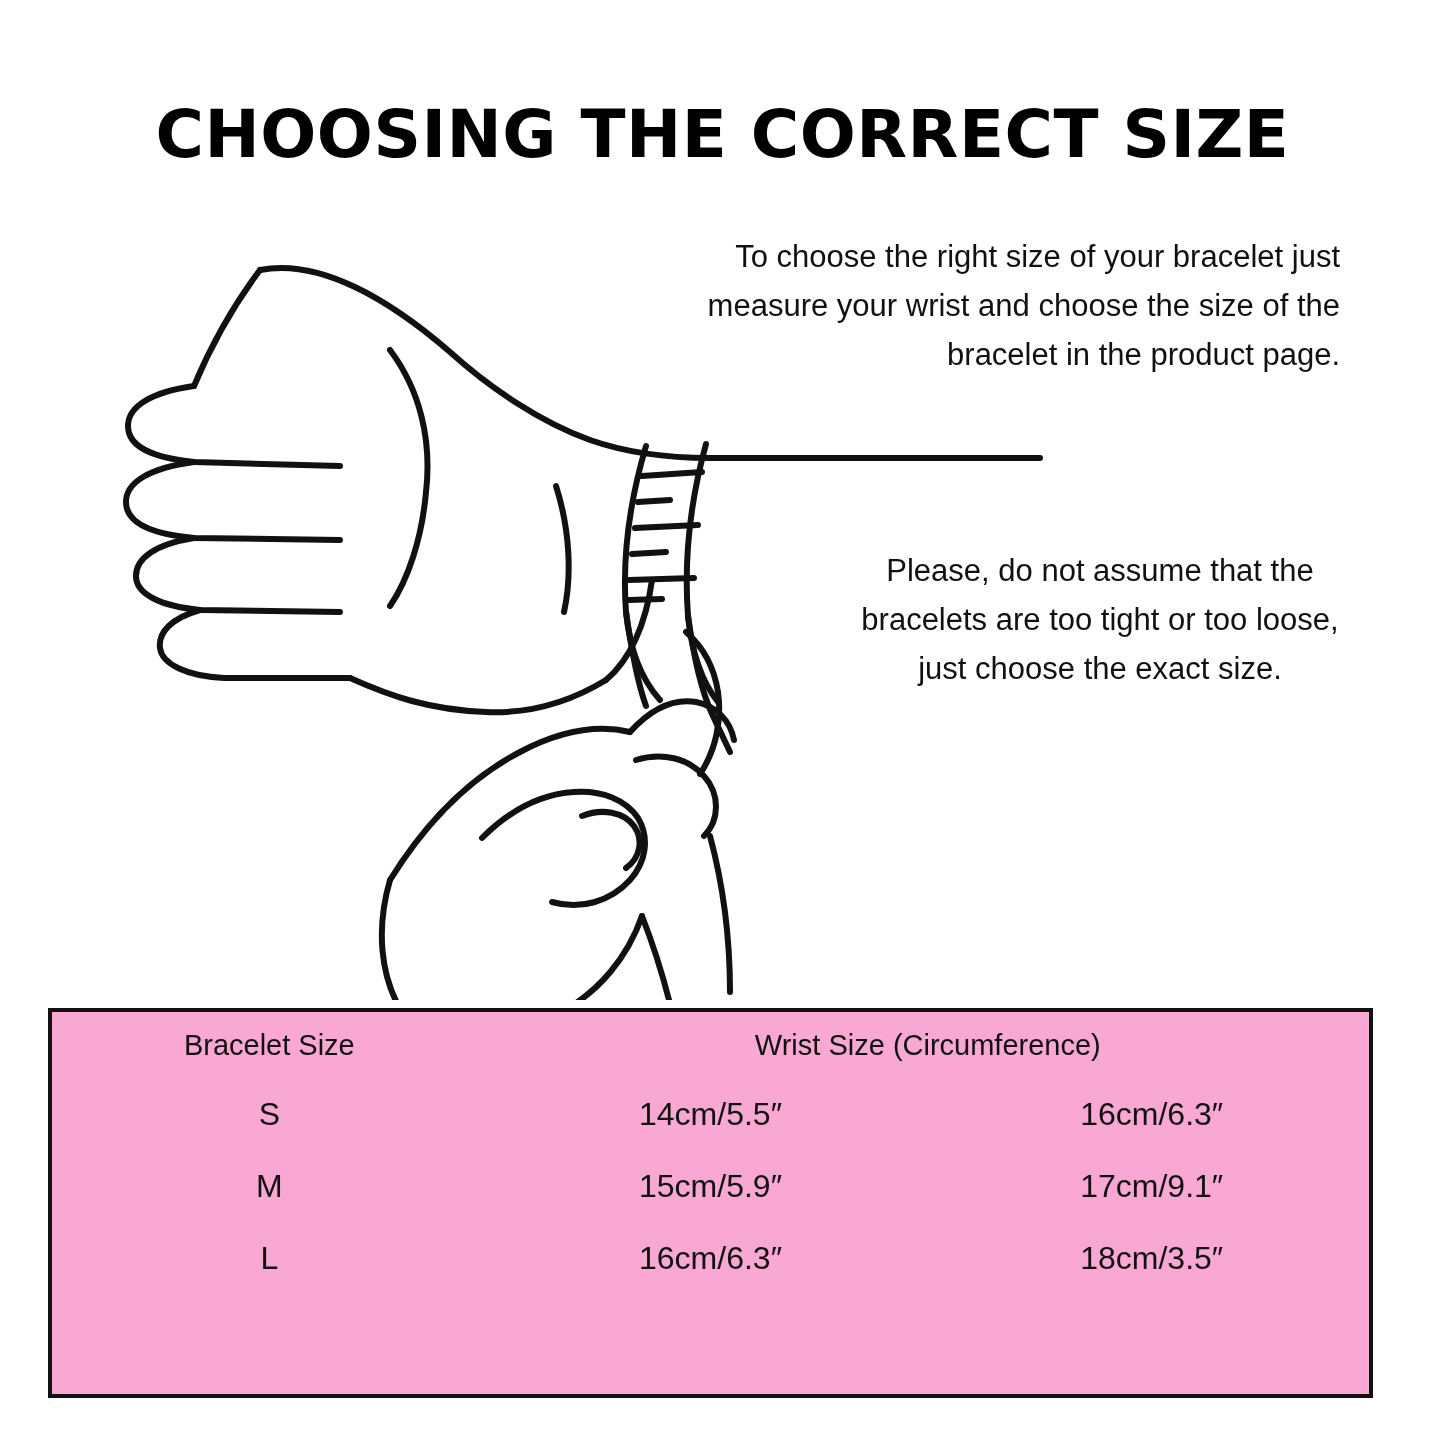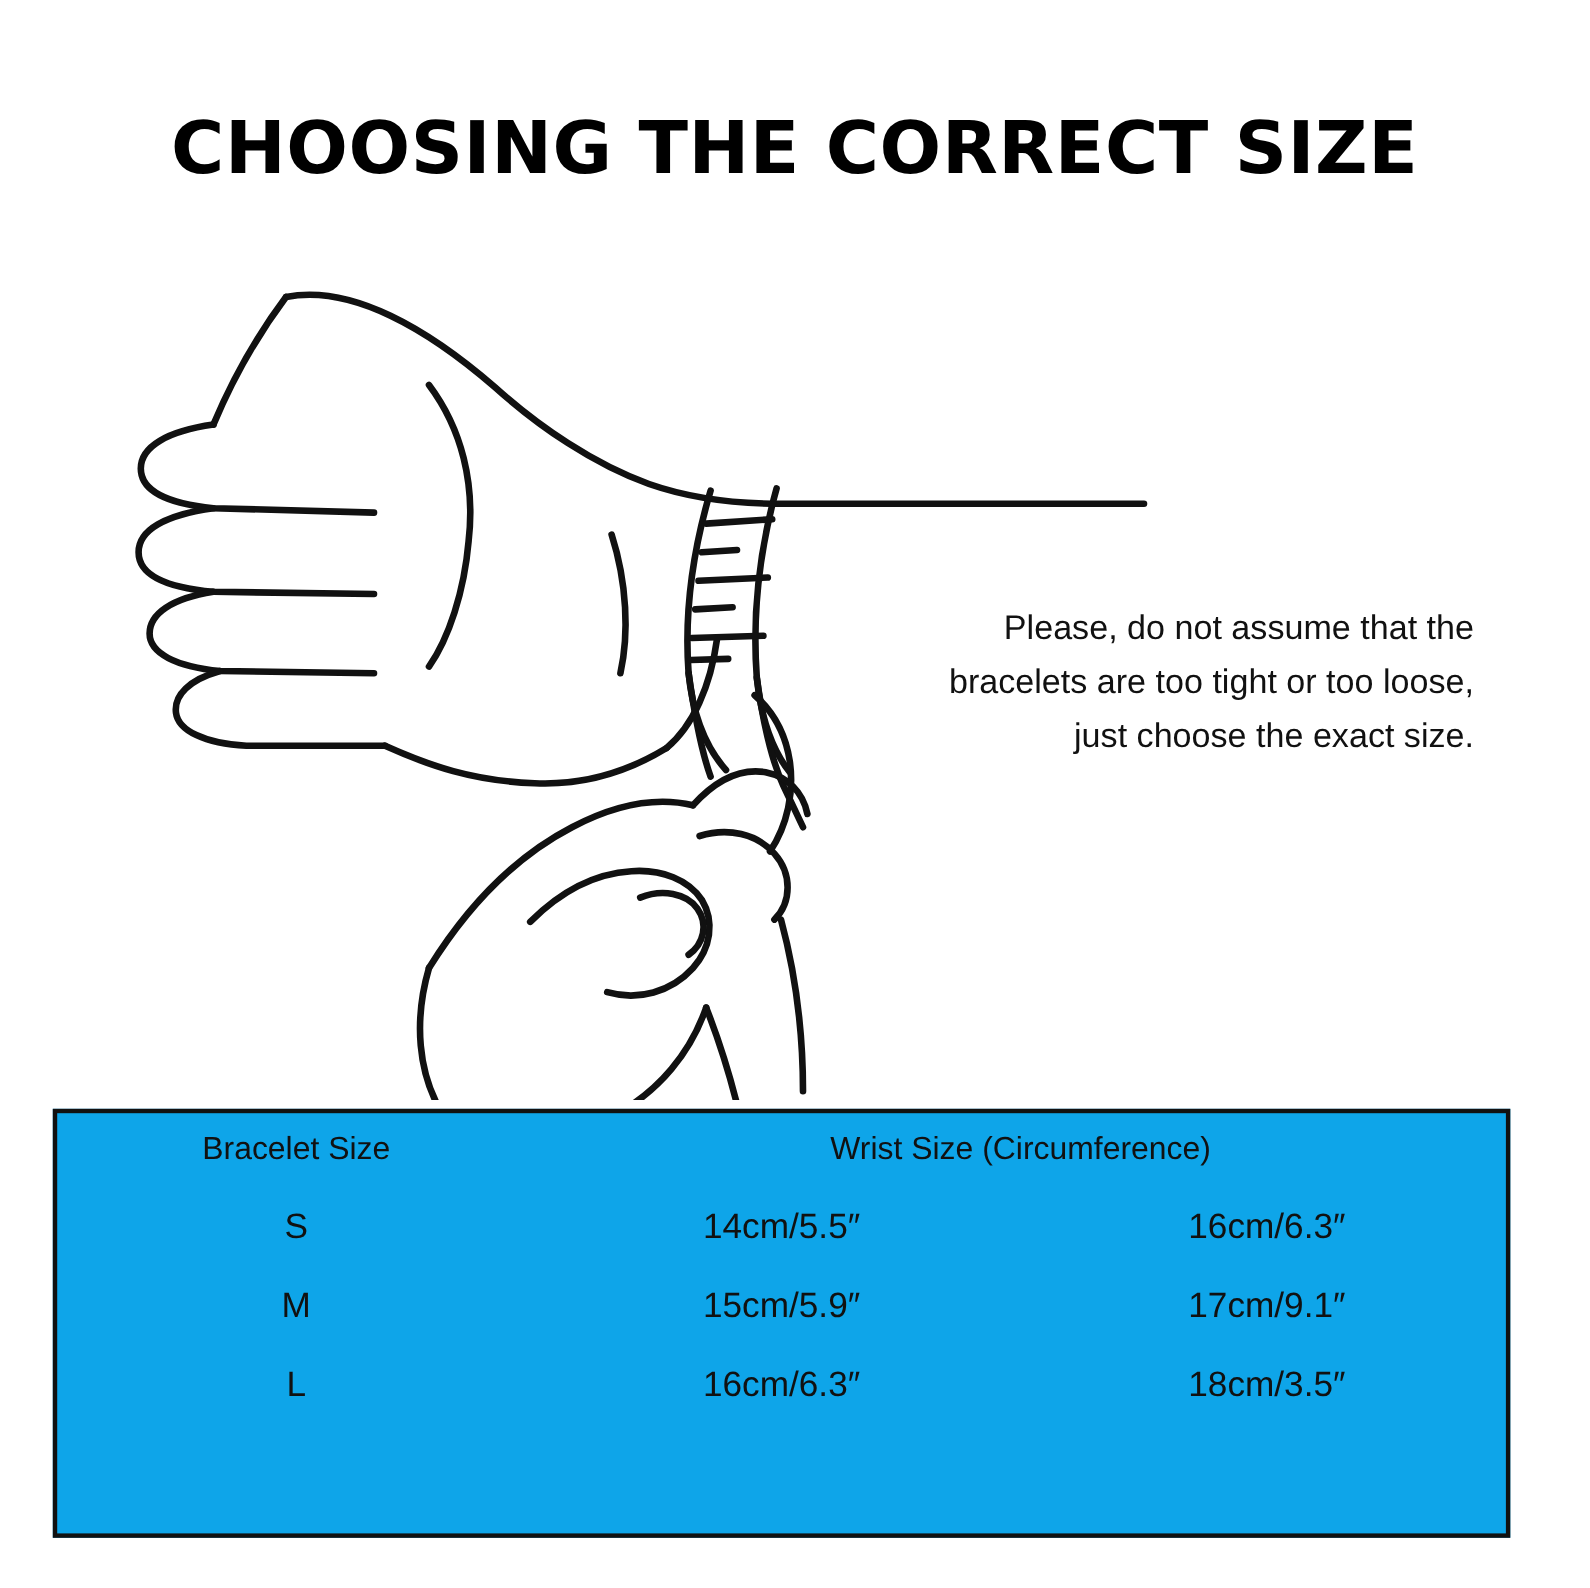--- a/index.html
+++ b/index.html
@@ -51,42 +51,42 @@
     font-size: 31px;
     line-height: 49px;
     text-align: right;
   }
   .para-2 {
     top: 546px;
     left: 860px;
     width: 480px;
     font-size: 31px;
     line-height: 49px;
-    text-align: right;
+    text-align: center;
   }
 
   
   .illustration {
     position: absolute;
     top: 240px;
     left: 90px;
     width: 990px;
     height: 760px;
   }
 
   
   .table-box {
     position: absolute;
     left: 48px;
     top: 1008px;
     width: 1325px;
     height: 390px;
     border: 4px solid #111111;
     box-sizing: border-box;
-    background: #0ea5e9;
+    background: #f9a8d4;
   }
   table.size-table {
     width: 100%;
     border-collapse: collapse;
     table-layout: fixed;
   }
   table.size-table td,
   table.size-table th {
     text-align: center;
     font-weight: normal;
@@ -114,20 +114,21 @@
   .col-female { width: 34%; }
   .col-male { width: 33%; }
 </style>
 </head>
 <body>
 
 <div class="page">
 
   <div class="title">CHOOSING THE CORRECT SIZE</div>
 
+  <div class="para para-1">To choose the right size of your bracelet just measure your wrist and choose the size of the bracelet in the product page.</div>
 
   <div class="para para-2">Please, do not assume that the bracelets are too tight or too loose, just choose the exact size.</div>
 
   <div class="illustration">
     <svg viewBox="0 0 990 760" width="990" height="760" xmlns="http://www.w3.org/2000/svg" fill="none" stroke="#111111" stroke-width="6" stroke-linecap="round" stroke-linejoin="round">
 
       <path d="M170 30 C 230 18, 300 60, 360 112 C 400 148, 450 182, 500 200 C 540 214, 580 218, 620 218 L 950 218"></path>
       <path d="M170 30 C 140 70, 120 108, 104 146"></path>
 
       <path d="M104 146 C 62 152, 38 166, 38 186 C 38 206, 62 218, 104 222 L 250 226"></path>

